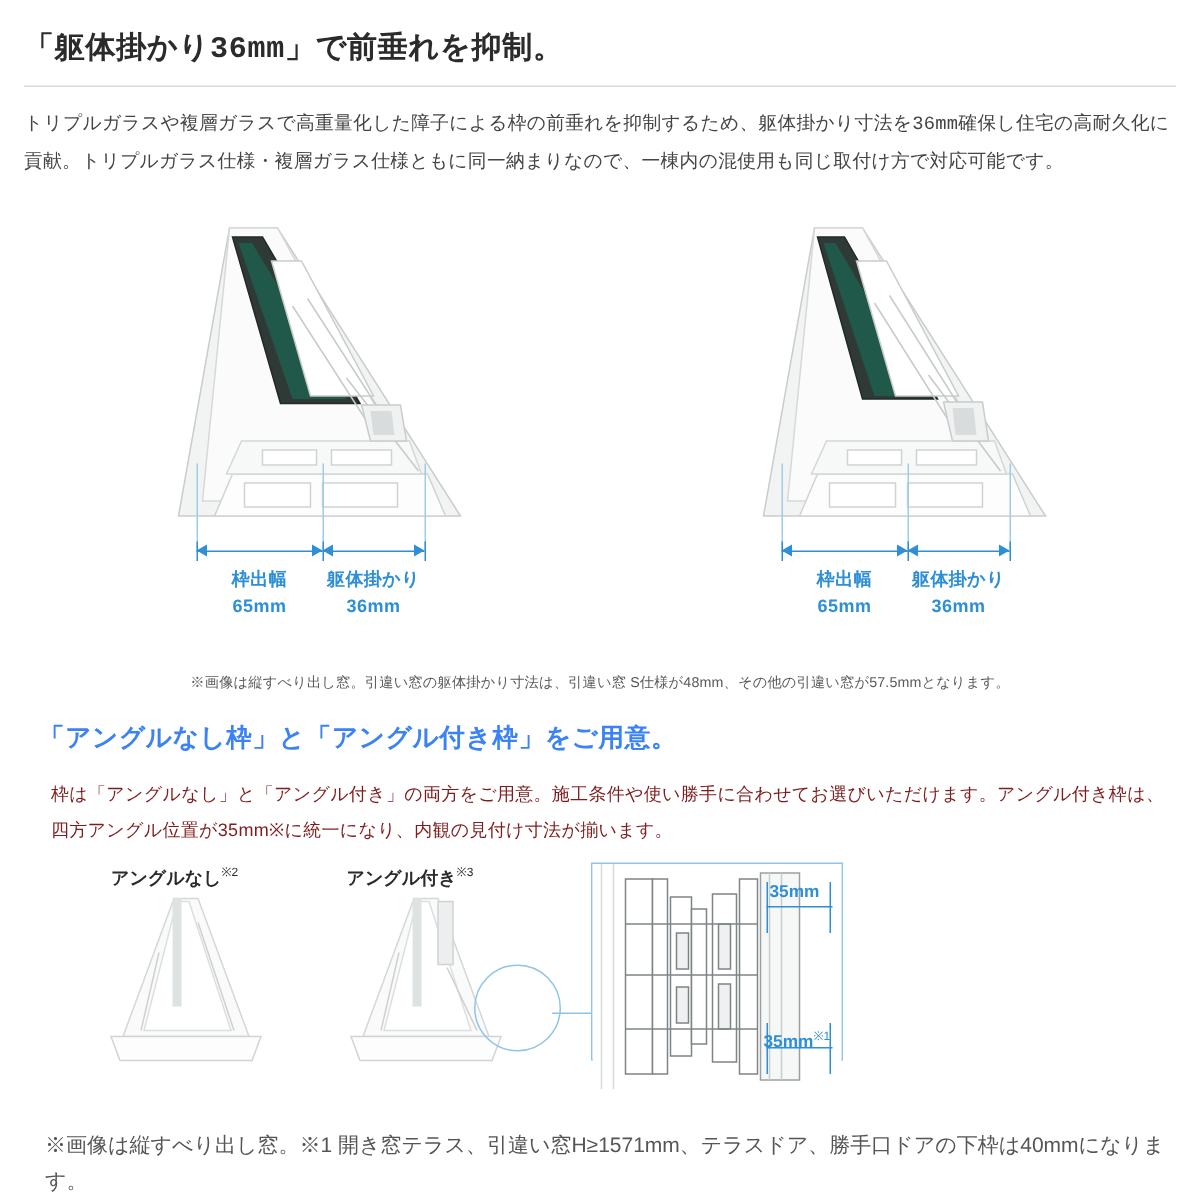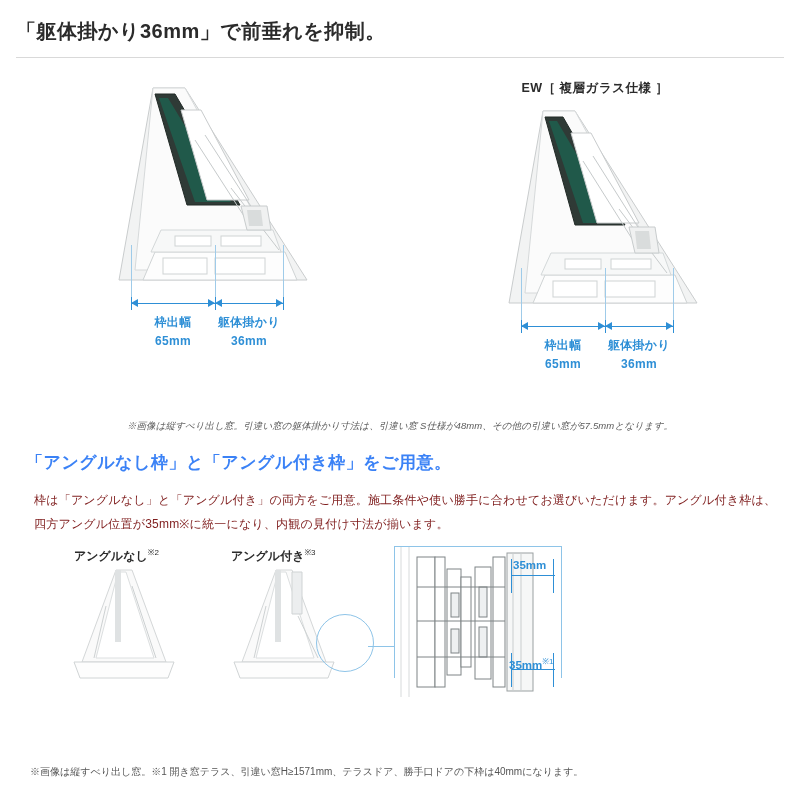--- a/index.html
+++ b/index.html
@@ -7,21 +7,21 @@
   body {
     width: 800px; height: 800px;
     background: #ffffff;
     font-family: "Liberation Sans", sans-serif;
     color: #333333;
     overflow: hidden;
     position: relative;
   }
 
   
-  .sec1 { padding: 14px 16px 0 16px; }
+  .sec1 { padding: 14px 16px 0 16px; font-family: Liberation Mono, monospace; }
   .headline {
     font-size: 20px;
     font-weight: bold;
     color: #2b2b2b;
     letter-spacing: 0.5px;
     margin: 4px 0 0 0;
   }
   .rule {
     border: none;
     border-top: 1px solid #d9d9d9;
@@ -98,26 +98,25 @@
     line-height: 1.55;
     letter-spacing: .3px;
   }
   .vdrop {
     position: absolute;
     width: 1px;
     background: #9fcbe9;
   }
 
   .note1 {
-    margin-top: 24px;
+    margin-top: 12px;
     text-align: center;
     font-size: 9.5px;
     color: #5a5a5a;
     letter-spacing: .1px;
-    font-style: italic;
   }
 
   
   .sec2 { padding: 18px 16px 0 16px; }
   .headline2 {
     font-size: 17px;
     font-weight: bold;
     color: #3b82f6;
     letter-spacing: .5px;
     margin: 0 0 0 10px;
@@ -175,32 +174,33 @@
     height: 1px;
   }
   .mtickv {
     position: absolute;
     background: #2e8fd6;
     width: 1px;
   }
 
   .footnote {
     position: absolute;
-    left: 30px; bottom: 20px;
-    font-size: 10px;
+    left: 30px; bottom: 0;
+    font-size: 14px;
     color: #555;
     line-height: 1.7;
   }
 </style>
 </head>
 <body>
 
 <div class="sec1">
   <h1 class="headline">「躯体掛かり36mm」で前垂れを抑制。</h1>
   <hr class="rule">
+  <p class="lead">トリプルガラスや複層ガラスで高重量化した障子による枠の前垂れを抑制するため、躯体掛かり寸法を36mm確保し住宅の高耐久化に貢献。トリプルガラス仕様・複層ガラス仕様ともに同一納まりなので、一棟内の混使用も同じ取付け方で対応可能です。</p>
 </div>
 
 <div class="figrow">
 
   <div class="figcol">
     <div class="sash">
       <svg width="340" height="215" viewBox="0 0 340 215">
 
         <polygon points="118,8 150,8 272,200 84,200" fill="#f2f3f3" stroke="#c9cccd" stroke-width="1"></polygon>
         <polygon points="118,8 150,8 250,190 100,190" fill="#fbfbfb" stroke="#d6d9da" stroke-width="1"></polygon>
@@ -269,21 +269,20 @@
         <span>65mm</span>
       </div>
       <div class="dimlabel" style="left:178px; width:72px;">
         <span>躯体掛かり</span><br>
         <span>36mm</span>
       </div>
     </div>
   </div>
 
   <div class="figcol">
-    <div class="figtitle">EW［ 複層ガラス仕様 ］</div>
     <div class="sash">
       <svg width="340" height="215" viewBox="0 0 340 215">
         <polygon points="118,8 150,8 272,200 84,200" fill="#f2f3f3" stroke="#c9cccd" stroke-width="1"></polygon>
         <polygon points="118,8 150,8 250,190 100,190" fill="#fbfbfb" stroke="#d6d9da" stroke-width="1"></polygon>
         <polygon points="120,14 138,14 200,122 150,122" fill="#2f3a36" stroke="#222a27" stroke-width="1"></polygon>
         <polygon points="124,18 132,18 192,120 158,120" fill="#1d5f4e" opacity="0.85"></polygon>
         <polygon points="146,30 166,30 214,120 172,120" fill="#ffffff" stroke="#c9cccd" stroke-width="1"></polygon>
         <g transform="translate(138,246)">
           <rect x="0" y="0" width="32" height="18" fill="#e6e7e7" stroke="#9aa0a0" stroke-width="1" transform="rotate(-2)"></rect>
           <g stroke="#8d9494" stroke-width="1">

